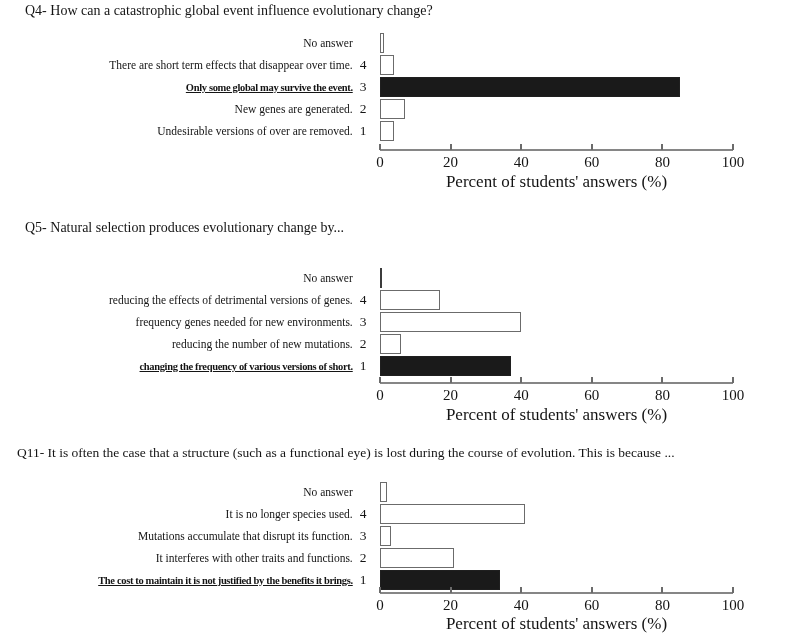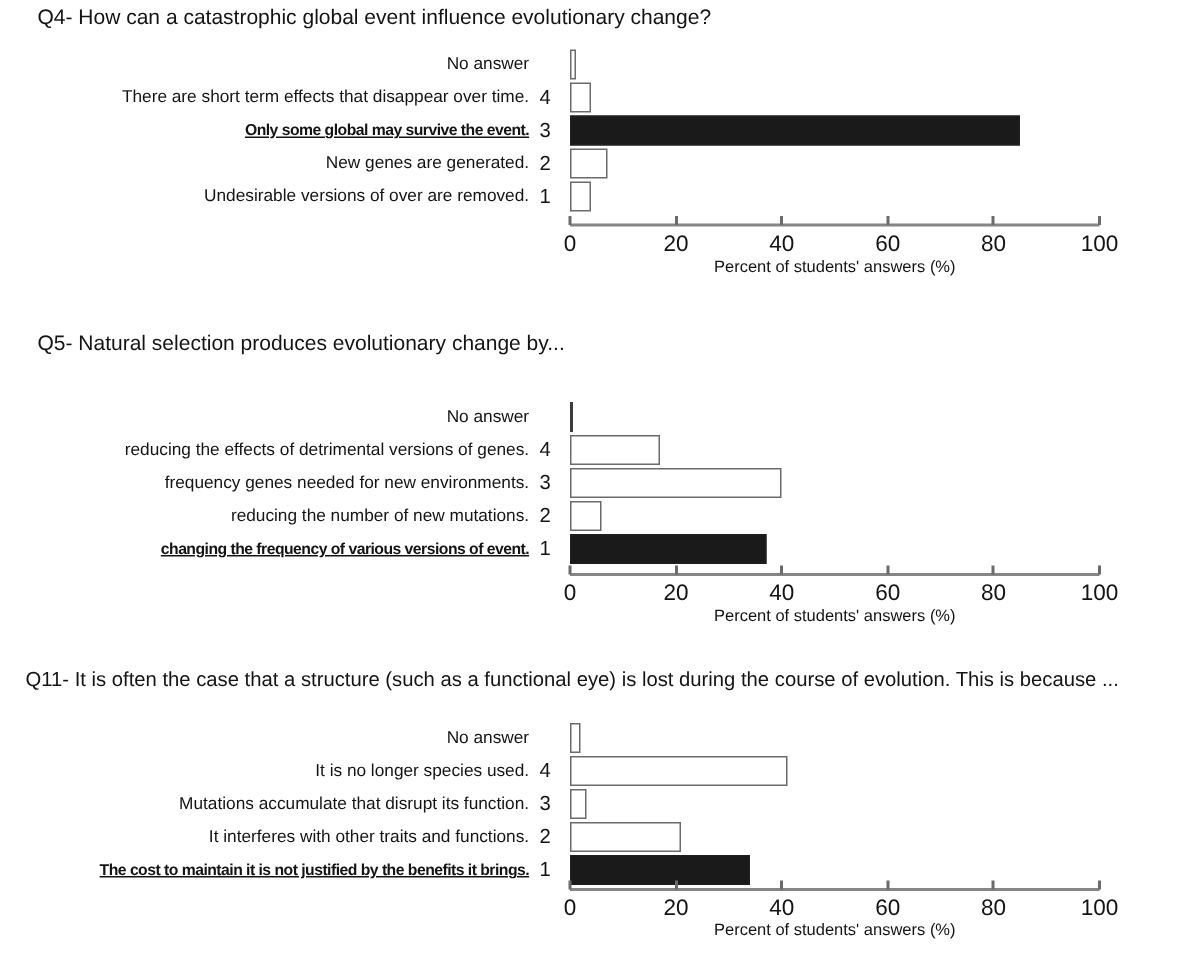--- a/index.html
+++ b/index.html
@@ -1,21 +1,21 @@
 <!DOCTYPE html>
 <html><head>
 <meta charset="utf-8">
 <style>
   html, body { margin: 0; padding: 0; background: #ffffff; }
   .page {
     position: relative;
     width: 800px;
     height: 642px;
     background: #ffffff;
-    font-family: Liberation Sans, sans-serif;
+    font-family: Liberation Serif, serif;
     color: #111111;
     overflow: hidden;
   }
   .chart { position: absolute; left: 0; width: 800px; }
   #chart-q4  { top: 0;     height: 205px; }
   #chart-q5  { top: 214px; height: 235px; }
   #chart-q11 { top: 440px; height: 202px; }
 
   .chart-title {
     position: absolute; left: 25px; top: 3px;
@@ -62,21 +62,21 @@
   .tick {
     position: absolute; top: -5px; width: 2px; height: 6px;
     background: #6b6b6b; transform: translateX(-1px);
   }
   .ticklabel {
     position: absolute; top: 5px; transform: translateX(-50%);
     font-size: 15px; color: #141414;
   }
   .x-label {
     position: absolute; left: 380px; width: 353px; text-align: center;
-    font-size: 11px; color: #141414; white-space: nowrap;
+    font-size: 17px; color: #141414; white-space: nowrap;
   }
   #chart-q4 .x-label  { top: 172px; }
   #chart-q5 .x-label  { top: 191px; }
   #chart-q11 .x-label { top: 174px; }
 </style>
 </head>
 <body>
 
 <div class="page">
 
@@ -180,21 +180,21 @@
           <div class="lbl">
             <span>reducing the number of new mutations.</span>
           </div>
           <div class="num">2</div>
           <div class="track">
             <div class="bar" style="width: 6%;"></div>
           </div>
         </div>
         <div class="row">
           <div class="lbl correct">
-            <span>changing the frequency of various versions of event.</span>
+            <span>changing the frequency of various versions of short.</span>
           </div>
           <div class="num">1</div>
           <div class="track">
             <div class="bar filled" style="width: 37%;"></div>
           </div>
         </div>
       </div>
     <div class="x-axis">
         <div class="tick" style="left: 0%;"></div>
         <div class="ticklabel" style="left: 0%;">0</div>

